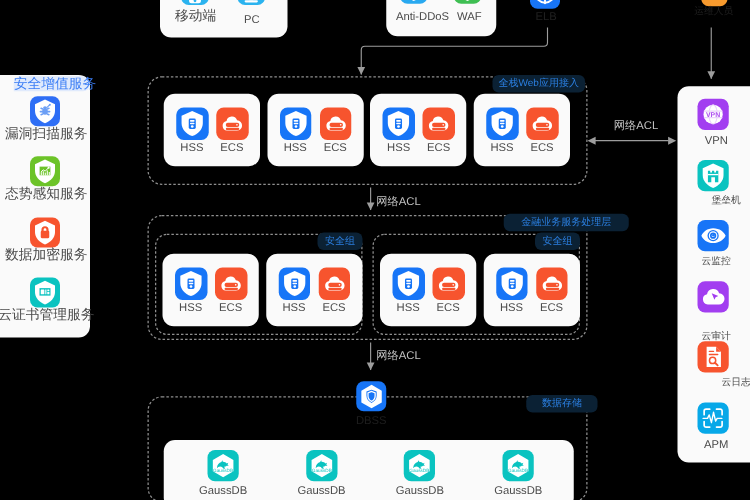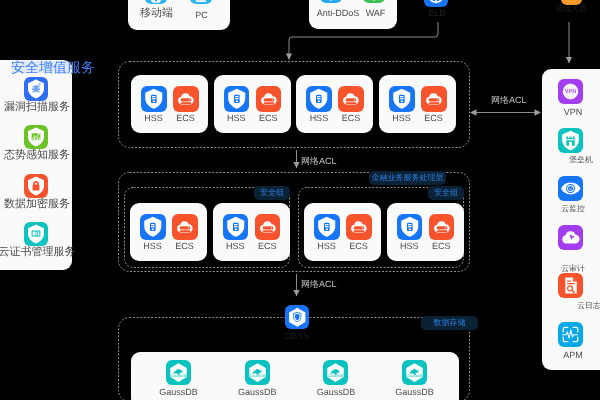--- a/index.html
+++ b/index.html
@@ -18,21 +18,21 @@
 
   .ic{position:absolute;border-radius:6px;display:block;overflow:hidden}
   .ic svg{display:block;width:100%;height:100%}
 
   .nl{position:absolute;font-size:9px;line-height:10px;color:#4a4a4a;text-align:center;white-space:nowrap}
   .nl.cjk{font-size:11px;line-height:9px}
   .nl.cjksm{font-size:7.8px;line-height:9px}
   .nl.onblack{color:#202020}
   .nl.darkbg{color:#1e1e1e}
   .cl{position:absolute;font-size:9px;line-height:10px;color:#c2c2c2;white-space:nowrap}
-  .panel-title{position:absolute;font-size:14px;line-height:12px;color:#3b7ef5;
+  .panel-title{position:absolute;font-size:11px;line-height:12px;color:#3b7ef5;
      text-align:right;white-space:nowrap;background:#e0eafc;border-radius:8px 9px 8px 0}
   svg.lines{position:absolute;left:0;top:0;width:600px;height:400px;overflow:visible}
 </style>
 </head>
 <body>
 
 <div class="stage">
 <svg class="lines">
  <defs>
   <marker id="ah" markerWidth="7" markerHeight="7" refX="6.4" refY="3.5" orient="auto" markerUnits="userSpaceOnUse">
@@ -210,20 +210,21 @@
           <path d="M9.4 18.9H6.6a1.5 1.5 0 0 1-1.5-1.5v-2.8"></path>
           <path d="M14.6 18.9h2.8a1.5 1.5 0 0 0 1.5-1.5v-2.8"></path>
         </g>
         <path d="M4.3 12.2h3.4l1.3-2.7 1.7 6 1.6-8 1.6 6.8 1.2-2.1h3.6" fill="none" stroke="#fff" stroke-width="1.05" stroke-linejoin="round" stroke-linecap="round"></path>
       </svg>
     </span>
 <div class="nl" style="left:546px;top:349.5px;width:54px">APM</div>
 <svg class="dzs" style="left:118px;top:61px;width:352px;height:87px">
       <rect x="0.5" y="0.5" width="351" height="86" rx="11" fill="none" stroke="#8f8f8f" stroke-width="1" stroke-dasharray="2 1.6"></rect>
     </svg>
+<div class="tag" style="left:394px;top:60px;width:74px">全栈Web应用接入</div>
 <div class="wp" style="left:131px;top:75px;width:77px;height:58px"></div>
 <span class="ic" style="left:141px;top:86px;width:25.5px;height:25.5px;background:#1775f7">
       <svg viewBox="0 0 24 24">
         <path fill="#fff" d="M12 2.6 L4.0 6.3 V11.6 C4.0 16.1 7.2 19.7 12 21.5 C16.8 19.7 20.0 16.1 20.0 11.6 V6.3 Z"></path>
         <rect x="9.4" y="8.3" width="5.3" height="7.8" rx="1.1" fill="#1775f7"></rect>
         <rect x="10.3" y="9.5" width="3.5" height="1.15" rx=".57" fill="#fff"></rect>
         <rect x="10.3" y="11.4" width="3.5" height="1.15" rx=".57" fill="#fff"></rect>
         <circle cx="12.05" cy="14.3" r="1" fill="#fff"></circle>
       </svg>
     </span>
@@ -295,21 +296,21 @@
         <circle cx="15.6" cy="13.05" r=".62" fill="#fff"></circle>
         <rect x="7.2" y="15.3" width="10.1" height="1.6" rx=".8" fill="#f7542e"></rect>
       </svg>
     </span>
 <div class="nl" style="left:413.1px;top:113px;width:41px">ECS</div>
 <div class="cl" style="left:301px;top:156px">网络ACL</div>
 <div class="cl" style="left:491px;top:95px">网络ACL</div>
 <svg class="dzs" style="left:118px;top:172px;width:352px;height:100px">
       <rect x="0.5" y="0.5" width="351" height="99" rx="11" fill="none" stroke="#8f8f8f" stroke-width="1" stroke-dasharray="2 1.6"></rect>
     </svg>
-<div class="tag" style="left:369px;top:171px;width:77px">金融业务服务处理层</div>
+<div class="tag" style="left:403px;top:171px;width:100px">金融业务服务处理层</div>
 <svg class="dzs" style="left:124px;top:187px;width:166px;height:81px">
       <rect x="0.5" y="0.5" width="165" height="80" rx="9" fill="none" stroke="#8f8f8f" stroke-width="1" stroke-dasharray="2 1.6"></rect>
     </svg>
 <div class="tag" style="left:254px;top:186px;width:36px">安全组</div>
 <div class="wp" style="left:130px;top:203px;width:77px;height:58px"></div>
 <span class="ic" style="left:140px;top:214px;width:25.5px;height:25.5px;background:#1775f7">
       <svg viewBox="0 0 24 24">
         <path fill="#fff" d="M12 2.6 L4.0 6.3 V11.6 C4.0 16.1 7.2 19.7 12 21.5 C16.8 19.7 20.0 16.1 20.0 11.6 V6.3 Z"></path>
         <rect x="9.4" y="8.3" width="5.3" height="7.8" rx="1.1" fill="#1775f7"></rect>
         <rect x="10.3" y="9.5" width="3.5" height="1.15" rx=".57" fill="#fff"></rect>

